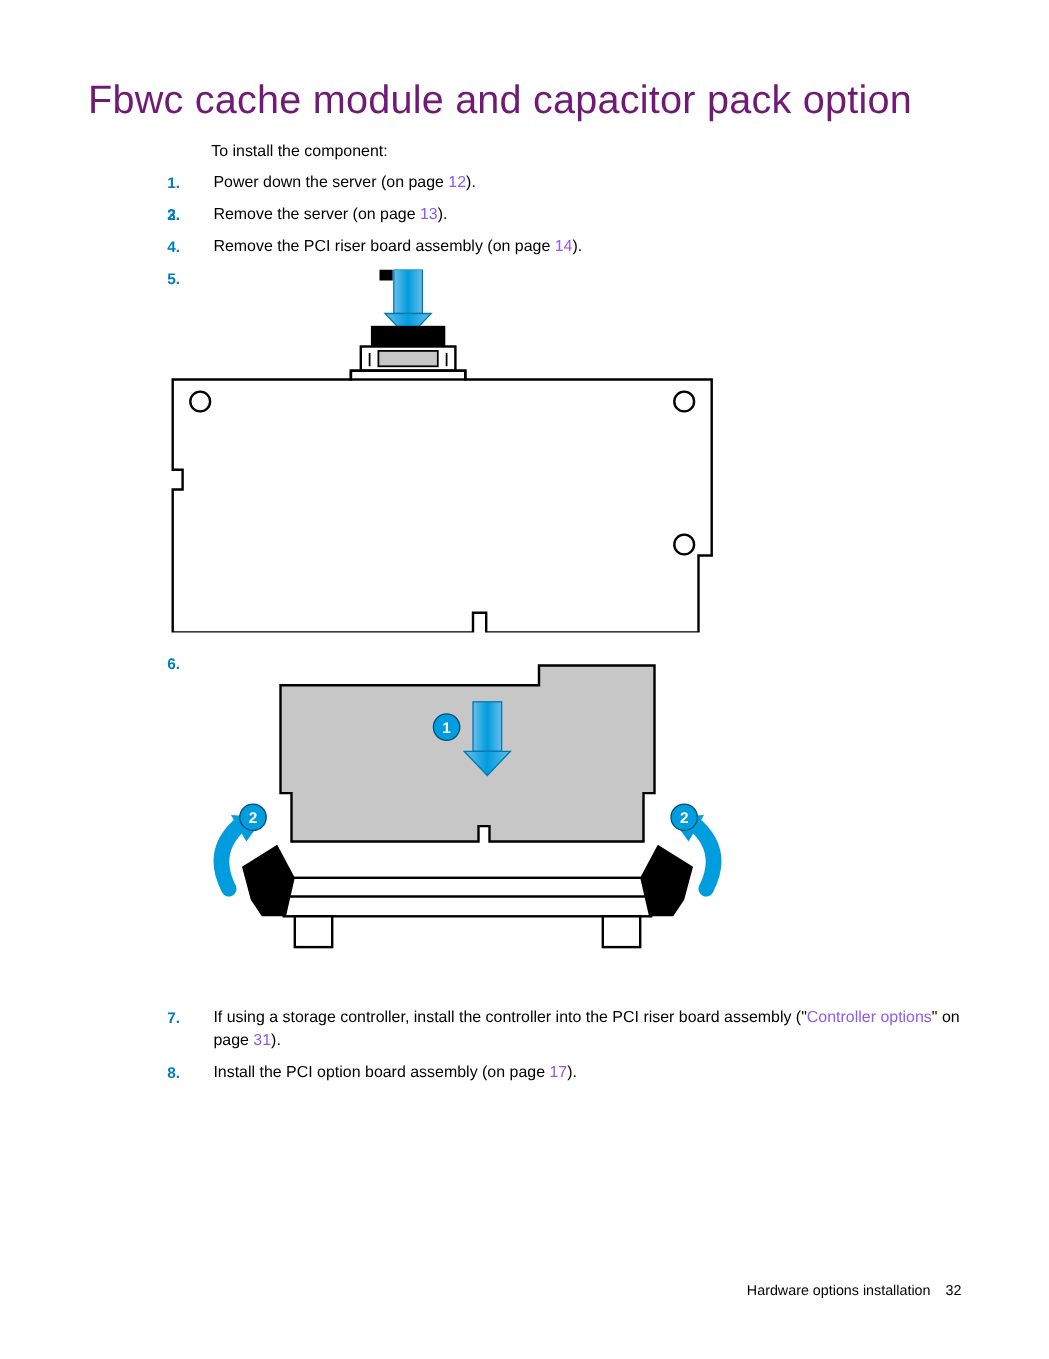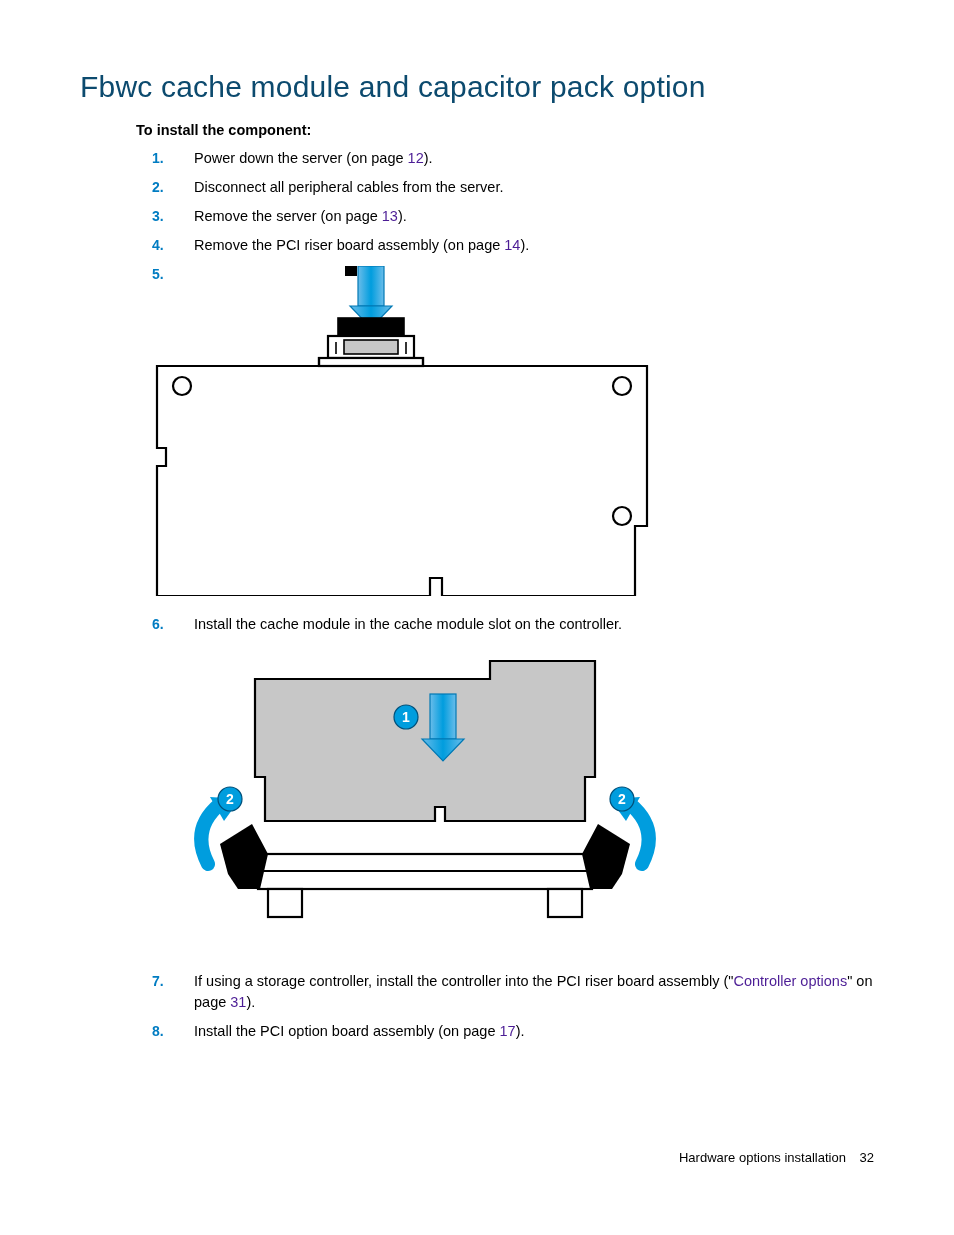--- a/index.html
+++ b/index.html
@@ -8,32 +8,31 @@
     background: #fff;
     width: 954px;
     height: 1235px;
     position: relative;
     color: #000;
   }
   .page {
     padding: 70px 80px 50px 80px;
   }
   .heading {
-    font-size: 30px;
+    font-size: 36px;
     font-weight: normal;
-    color: #0c4a6e;
+    color: #701a75;
     margin-bottom: 18px;
     font-family: "Segoe UI Light", "Segoe UI", Arial, sans-serif;
     letter-spacing: 0.2px;
   }
   .intro {
-    margin-left: 56px;
+    margin-left: 112px;
     font-size: 14.5px;
     margin-bottom: 10px;
-    font-weight: bold;
   }
   ol.steps {
     list-style: none;
     margin-left: 72px;
     counter-reset: step;
   }
   ol.steps > li {
     position: relative;
     padding-left: 42px;
     font-size: 14.5px;
@@ -41,27 +40,27 @@
     margin-bottom: 8px;
   }
   ol.steps > li .num {
     position: absolute;
     left: 0;
     top: 0;
     color: #007cc2;
     font-weight: bold;
     font-size: 14px;
   }
-  .link { color: #4c1d95; }
+  .link { color: #8b5cf6; }
   .diagram {
     margin: 10px 0 18px 72px;
   }
   .footer {
     position: absolute;
-    bottom: 70px;
+    bottom: 55px;
     right: 80px;
     font-size: 13px;
     color: #000;
   }
   .footer-page { margin-left: 10px; }
 
   
   .d1 { width: 500px; height: 330px; }
   .d1 svg { display: block; }
 
@@ -77,21 +76,20 @@
   <h1 class="heading">Fbwc cache module and capacitor pack option</h1>
   <p class="intro">To install the component:</p>
 
   <ol class="steps">
     <li>
       <span class="num">1.</span>
       <span>Power down the server (on page </span><span class="link">12</span><span>).</span>
     </li>
     <li>
       <span class="num">2.</span>
-      <span>Disconnect all peripheral cables from the server.</span>
     </li>
     <li>
       <span class="num">3.</span>
       <span>Remove the server (on page </span><span class="link">13</span><span>).</span>
     </li>
     <li>
       <span class="num">4.</span>
       <span>Remove the PCI riser board assembly (on page </span><span class="link">14</span><span>).</span>
     </li>
     <li>
@@ -133,21 +131,20 @@
         <circle cx="30" cy="120" r="9"></circle>
         <circle cx="470" cy="120" r="9"></circle>
         <circle cx="470" cy="250" r="9"></circle>
       </g>
     </svg>
   </div>
 
   <ol class="steps" start="6">
     <li>
       <span class="num">6.</span>
-      <span>Install the cache module in the cache module slot on the controller.</span>
     </li>
   </ol>
 
   <div class="diagram d2">
     <svg viewBox="0 0 470 300" width="470" height="300">
       <defs>
         <linearGradient id="ag2" x1="0" y1="0" x2="1" y2="0">
           <stop offset="0%" stop-color="#6bbdea"></stop>
           <stop offset="50%" stop-color="#009dde"></stop>
           <stop offset="100%" stop-color="#6bbdea"></stop>

